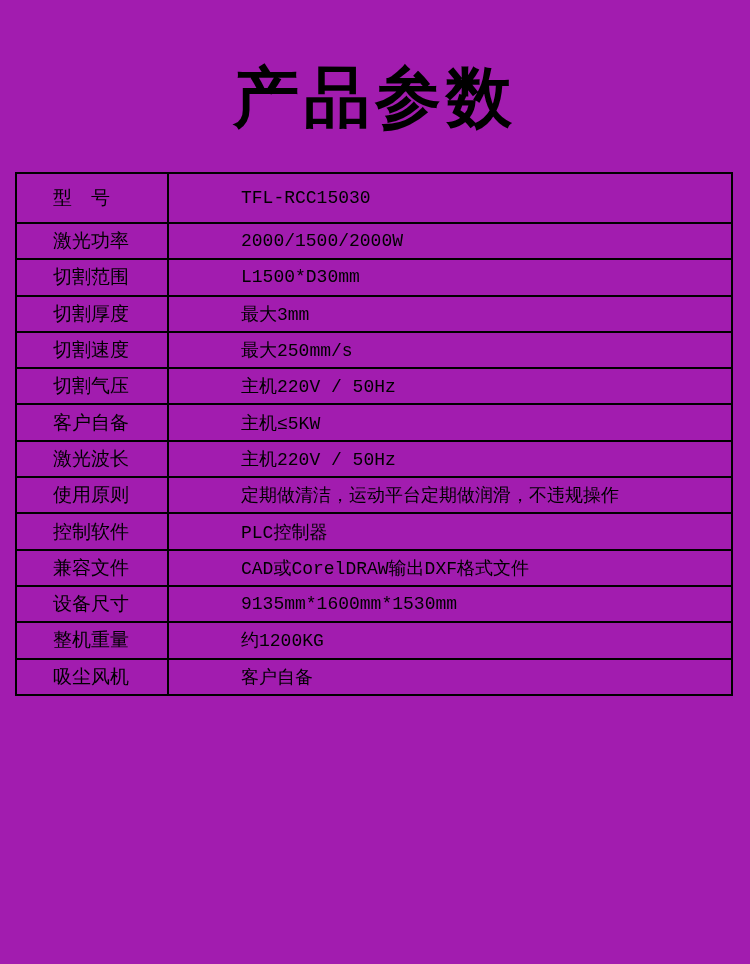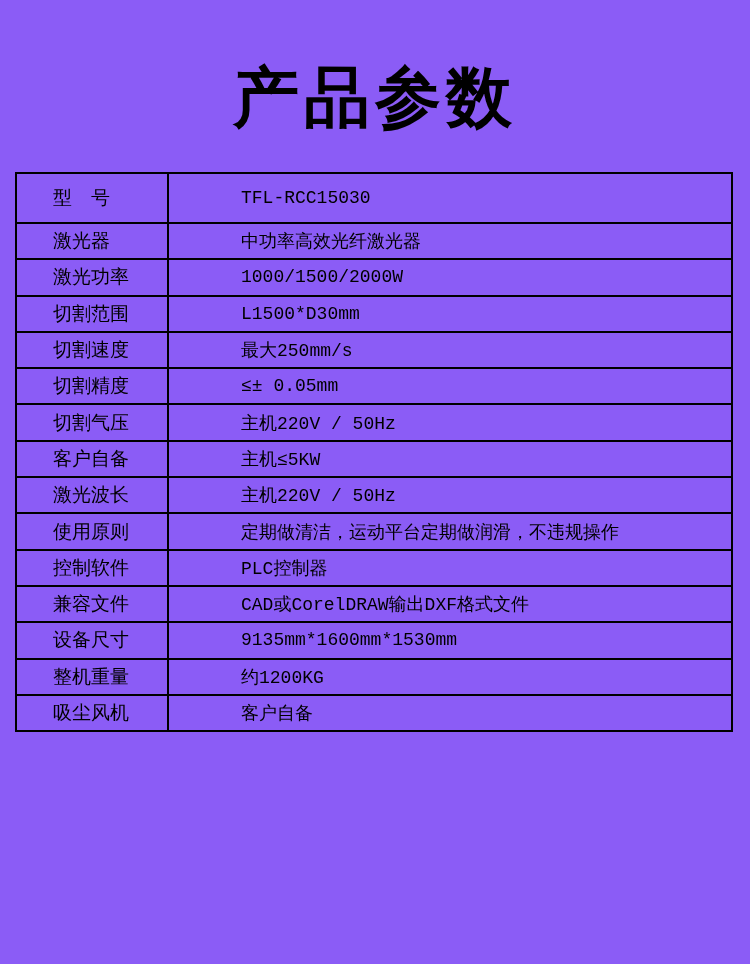--- a/index.html
+++ b/index.html
@@ -5,21 +5,21 @@
   * { box-sizing: border-box; }
   html, body {
     margin: 0;
     padding: 0;
     background: #ffffff;
   }
   .page {
     position: relative;
     width: 750px;
     height: 964px;
-    background: #8b5cf6;
+    background: #a21caf;
     overflow: hidden;
     font-family: "Liberation Sans", "DejaVu Sans", sans-serif;
     color: #000000;
   }
   .title {
     position: absolute;
     top: 58px;
     left: 0;
     width: 750px;
     margin: 0;
@@ -70,47 +70,43 @@
 <div class="page">
   <h1 class="title">产品参数</h1>
 
   <table class="spec-table">
     <tbody>
   <tr>
     <td class="label-cell">型　号</td>
     <td class="value-cell">TFL-RCC15030</td>
   </tr>
 
-  <tr>
-    <td class="label-cell">激光器</td>
-    <td class="value-cell">中功率高效光纤激光器</td>
-  </tr>
 
   <tr>
     <td class="label-cell">激光功率</td>
-    <td class="value-cell">1000/1500/2000W</td>
+    <td class="value-cell">2000/1500/2000W</td>
   </tr>
 
 
   <tr>
     <td class="label-cell">切割范围</td>
     <td class="value-cell">L1500*D30mm</td>
   </tr>
 
 
+  <tr>
+    <td class="label-cell">切割厚度</td>
+    <td class="value-cell">最大3mm</td>
+  </tr>
 
   <tr>
     <td class="label-cell">切割速度</td>
     <td class="value-cell">最大250mm/s</td>
   </tr>
 
-  <tr>
-    <td class="label-cell">切割精度</td>
-    <td class="value-cell">≤± 0.05mm</td>
-  </tr>
 
   <tr>
     <td class="label-cell">切割气压</td>
     <td class="value-cell">主机220V / 50Hz</td>
   </tr>
 
   <tr>
     <td class="label-cell">客户自备</td>
     <td class="value-cell">主机≤5KW</td>
   </tr>

